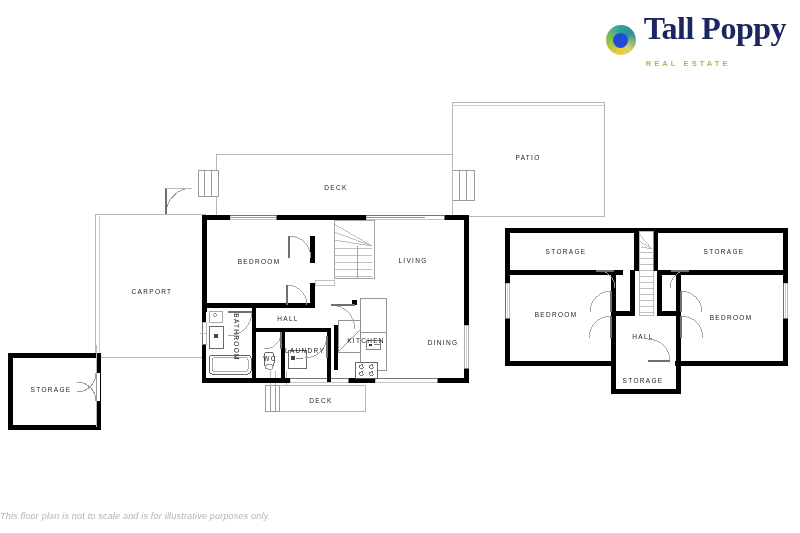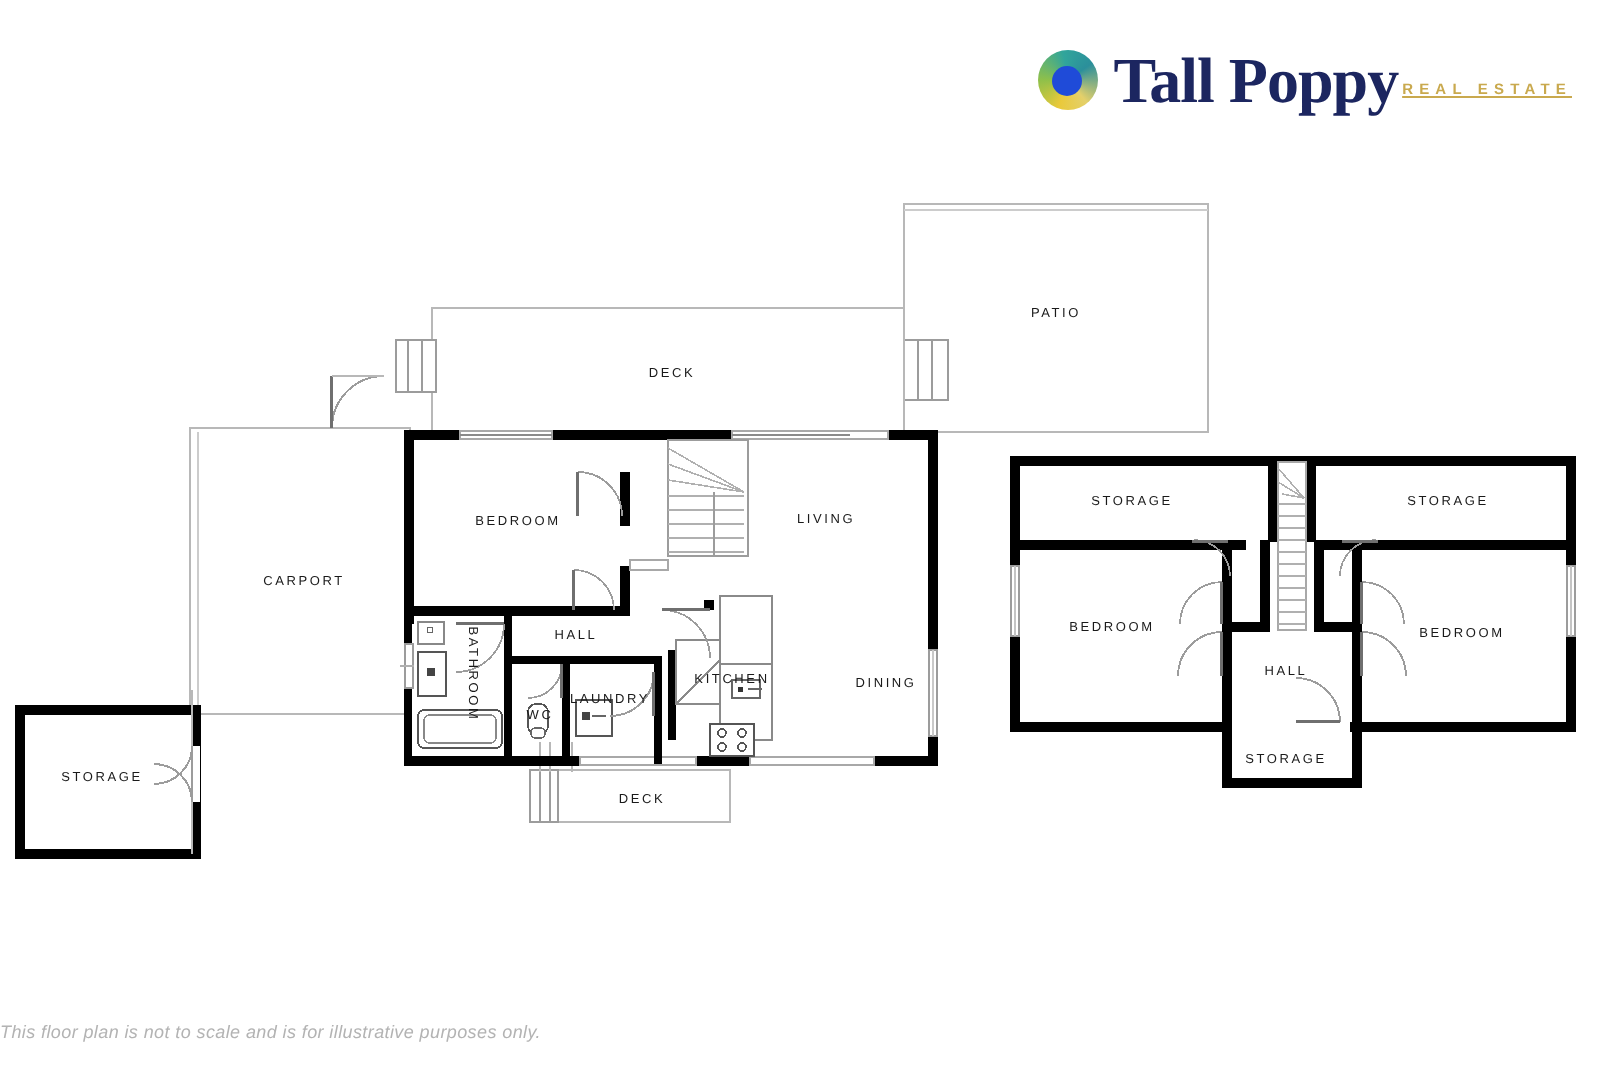--- a/index.html
+++ b/index.html
@@ -48,41 +48,40 @@
     content: "";
     position: absolute;
     left: 50%; top: 50%;
     width: 15px; height: 15px;
     margin: -7.5px 0 0 -7.5px;
     border-radius: 50%;
     background: #1f4bd8;
   }
   #logo-text {
     display: flex;
-    flex-direction: row;
+    flex-direction: column;
     align-items: flex-start;
     line-height: 1;
   }
   #logo-wordmark {
     font-family: "Liberation Serif", serif;
     font-weight: bold;
     font-size: 32px;
     color: #1c2660;
     letter-spacing: -0.5px;
     line-height: 0.96;
   }
   #logo-sub {
     font-family: "Liberation Sans", sans-serif;
     font-weight: bold;
     font-size: 7.5px;
     color: #c9a94e;
     letter-spacing: 3.1px;
     margin-top: 16px;
     margin-left: 2px;
-    text-decoration: underline;
   }
   
   #disclaimer {
     position: absolute;
     left: 0;
     top: 511px;
     width: 800px;
     text-align: left;
     font-family: "Liberation Sans", sans-serif;
     font-style: italic;

